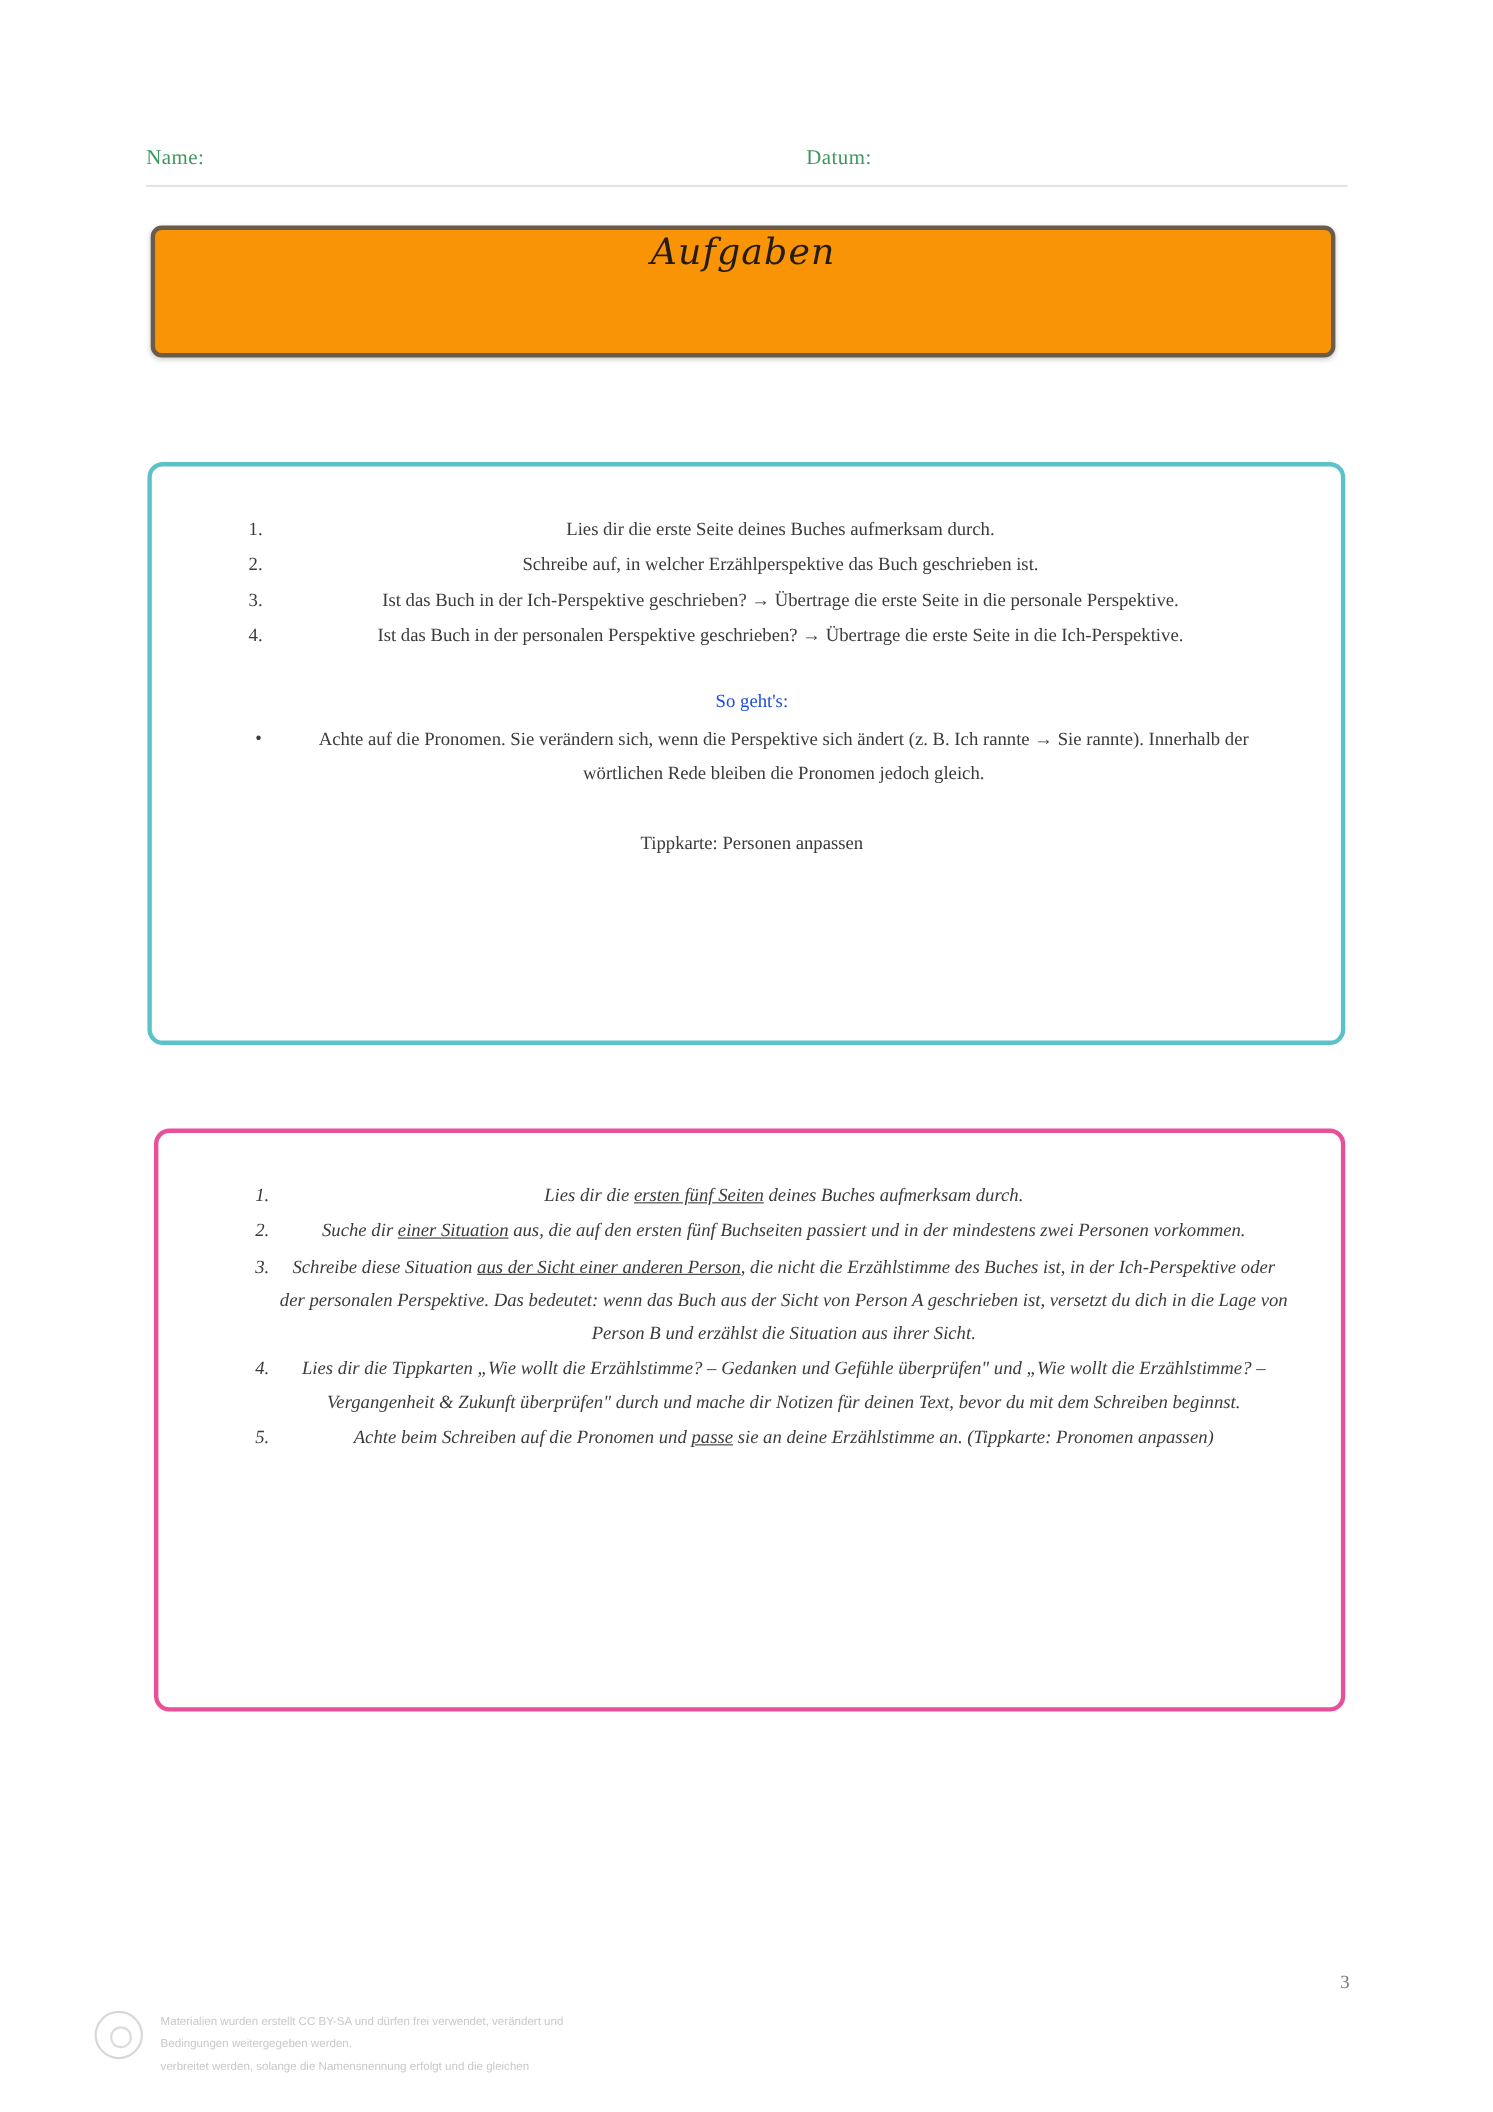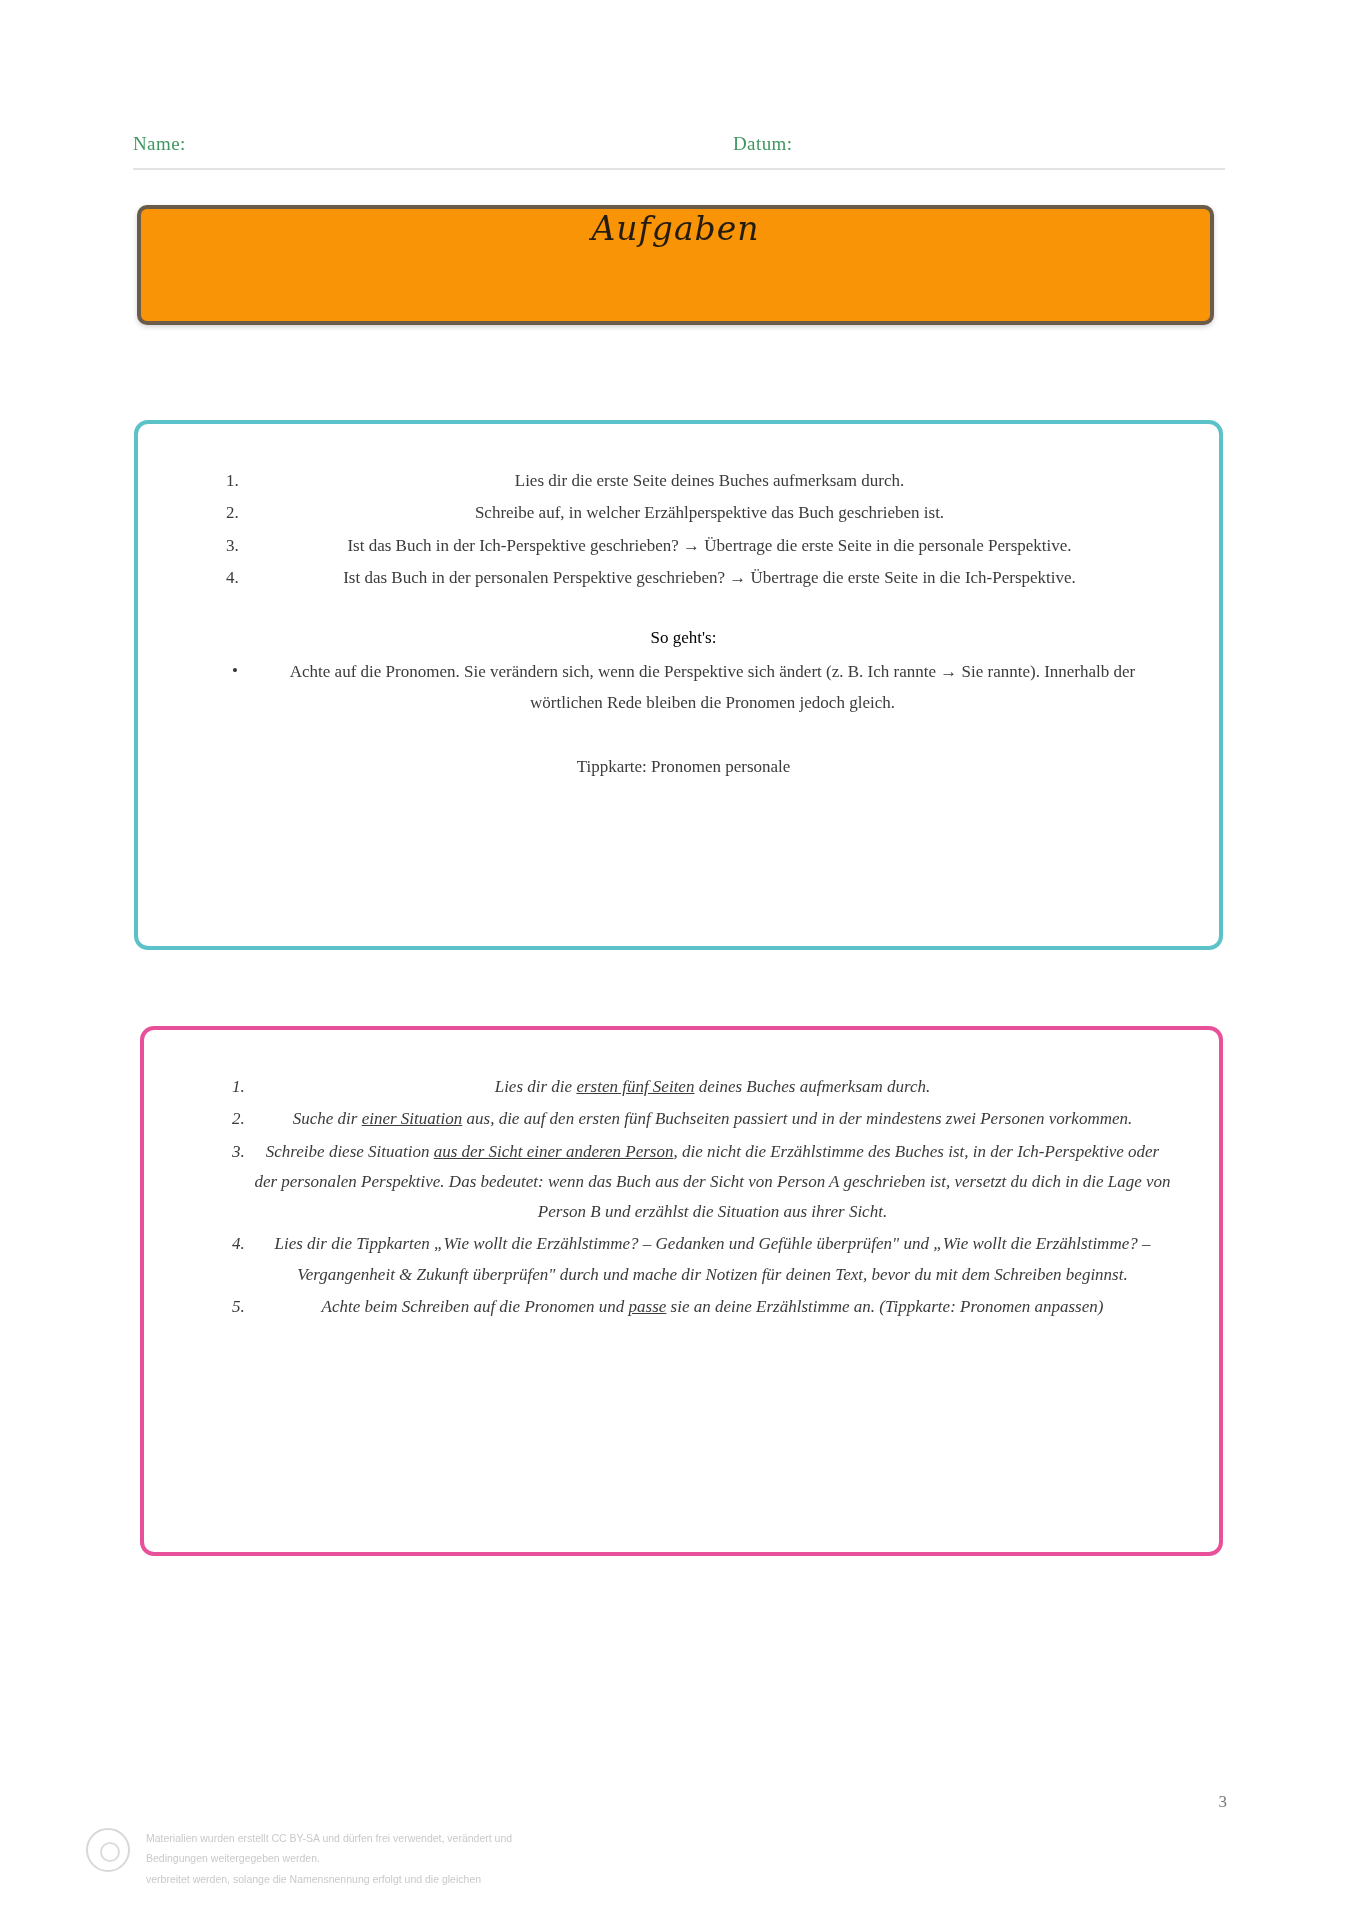--- a/index.html
+++ b/index.html
@@ -125,21 +125,21 @@
     position: absolute;
     left: -6px;
     top: 0;
     font-size: 17px;
     color: #3b3b3b;
   }
 
   .subhead {
     margin: 30px 0 4px 0;
     font-size: 17px;
-    color: #000000;
+    color: #1d4ed8;
   }
   ul.bullets {
     margin: 0;
     padding: 0 0 0 54px;
     list-style: none;
   }
   ul.bullets > li {
     position: relative;
     padding-left: 4px;
     line-height: 1.78;
@@ -233,21 +233,21 @@
       <ol class="tasklist" id="teal-tasks">
           <li>Lies dir die erste Seite deines Buches aufmerksam durch.</li>
           <li>Schreibe auf, in welcher Erzählperspektive das Buch geschrieben ist.</li>
           <li>Ist das Buch in der Ich-Perspektive geschrieben? → Übertrage die erste Seite in die personale Perspektive.</li>
           <li>Ist das Buch in der personalen Perspektive geschrieben? → Übertrage die erste Seite in die Ich-Perspektive.</li>
         </ol>
       <div class="subhead">So geht's:</div>
       <ul class="bullets" id="teal-bullets">
           <li>Achte auf die Pronomen. Sie verändern sich, wenn die Perspektive sich ändert (z. B. Ich rannte → Sie rannte). Innerhalb der wörtlichen Rede bleiben die Pronomen jedoch gleich.</li>
         </ul>
-      <div class="tipline">Tippkarte: Pronomen personale</div>
+      <div class="tipline">Tippkarte: Personen anpassen</div>
     </div>
   </div>
 
   <div class="taskbox taskbox-pink">
     <div class="box-inner">
       <ol class="tasklist" id="pink-tasks">
           <li><span>Lies dir die </span><span class="u">ersten fünf Seiten</span><span> deines Buches aufmerksam durch.</span></li>
           <li><span>Suche dir </span><span class="u">einer Situation</span><span> aus, die auf den ersten fünf Buchseiten passiert und in der mindestens zwei Personen vorkommen.</span></li>
           <li><span>Schreibe diese Situation </span><span class="u">aus der Sicht einer anderen Person</span><span>, die nicht die Erzählstimme des Buches ist, in der Ich-Perspektive oder der personalen Perspektive. Das bedeutet: wenn das Buch aus der Sicht von Person A geschrieben ist, versetzt du dich in die Lage von Person B und erzählst die Situation aus ihrer Sicht.</span></li>
           <li><span>Lies dir die Tippkarten „Wie wollt die Erzählstimme? – Gedanken und Gefühle überprüfen" und „Wie wollt die Erzählstimme? – Vergangenheit &amp; Zukunft überprüfen" durch und mache dir Notizen für deinen Text, bevor du mit dem Schreiben beginnst.</span></li>

